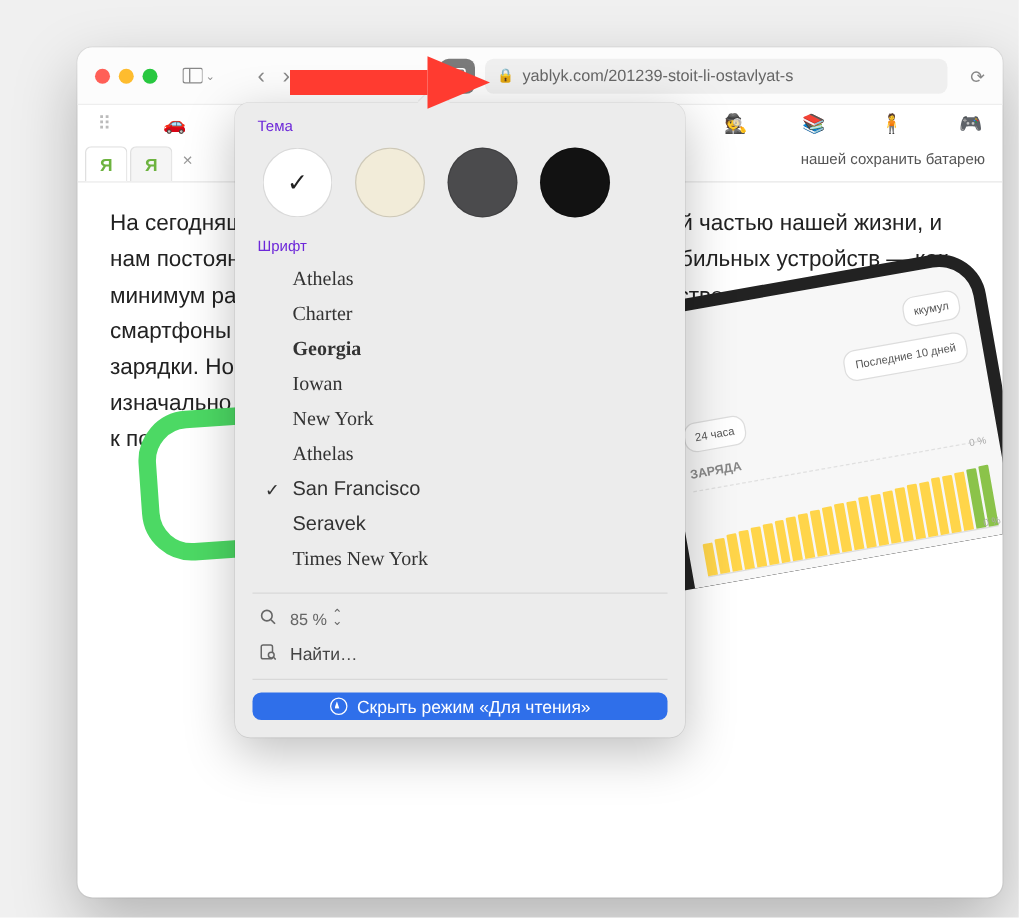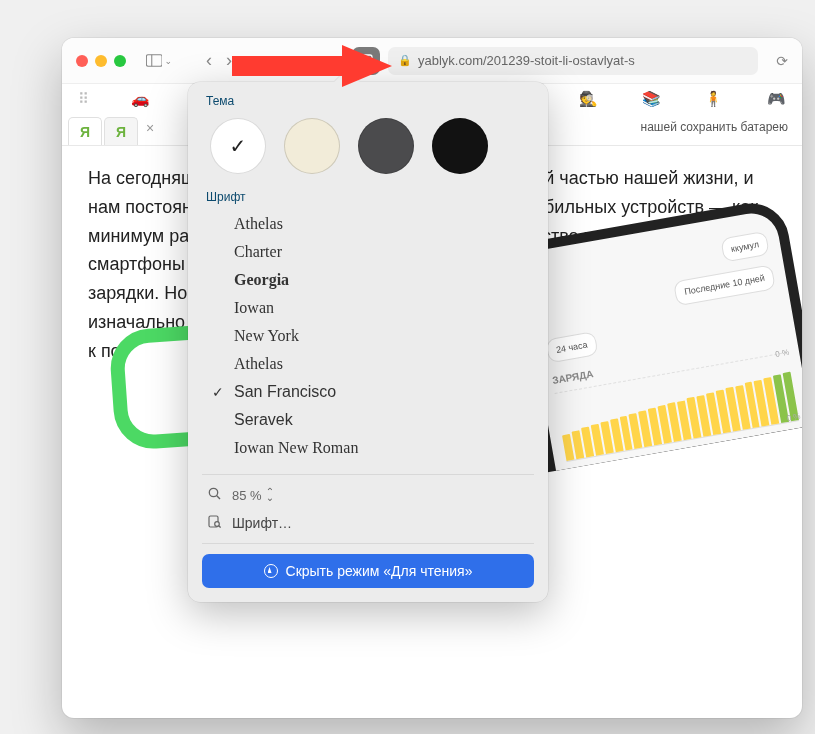--- a/index.html
+++ b/index.html
@@ -178,21 +178,21 @@
     content:"";
     position:absolute;
     top:-9px; left: 150px;
     width:18px; height:18px;
     background:#ececec;
     transform: rotate(45deg);
     border-top-left-radius:3px;
     box-shadow: -1px -1px 0 rgba(0,0,0,0.06);
   }
   .section-label {
-    font-size: 12px; color:#0c4a6e;
+    font-size: 12px; color:#6d28d9;
     padding: 12px 18px 6px;
   }
   .themes { display:flex; gap:18px; padding: 4px 22px 14px; }
   .theme-sw {
     width: 56px; height:56px; border-radius:50%;
     display:flex; align-items:center; justify-content:center;
     cursor:pointer;
     box-shadow: inset 0 0 0 1px rgba(0,0,0,0.15);
   }
   .theme-sw.white { background:#fff; }
@@ -230,21 +230,21 @@
     gap: 10px;
   }
   .row-item .ricon { width:16px; text-align:center; color:#666; font-size:13px;}
   .row-item .grow { flex:1; }
   .row-item .pct { color:#666; font-size:13px; display:flex; align-items:center; gap:4px;}
   .hide-reader {
     margin: 10px 14px 0;
     background: #2f6fea;
     color:#fff;
     border-radius: 7px;
-    height: 34px;
+    height: 22px;
     display:flex; align-items:center; justify-content:center;
     gap: 8px;
     font-size: 14px;
     cursor:pointer;
   }
   .compass { width:14px; height:14px; border:1.6px solid #fff; border-radius:50%; position:relative; display:inline-block;}
   .compass::after { content:""; position:absolute; left:3px; top:2px; width:4px; height:6px; background:#fff; clip-path: polygon(50% 0, 100% 100%, 0 100%); }
 </style>
 </head>
 <body>
@@ -384,21 +384,21 @@
         <span>Athelas</span>
       </div>
     <div class="font-item f-sf">
         <span class="tick">✓</span>
         <span>San Francisco</span>
       </div>
     <div class="font-item f-seravek">
         <span>Seravek</span>
       </div>
     <div class="font-item f-tnr">
-        <span>Iowan New Roman</span>
+        <span>Times New York</span>
       </div>
   </div>
   <div class="divider"></div>
   <div class="row-item">
     <span class="ricon">
       <svg width="13" height="13" viewBox="0 0 13 13">
           <circle cx="5.5" cy="5.5" r="4.2" fill="none" stroke="#666" stroke-width="1.3"></circle>
           <line x1="8.8" y1="8.8" x2="12" y2="12" stroke="#666" stroke-width="1.4"></line>
         </svg>
     </span>
@@ -408,21 +408,21 @@
       </span>
   </div>
   <div class="row-item">
     <span class="ricon">
       <svg width="13" height="13" viewBox="0 0 13 13">
           <rect x="1" y="1" width="9" height="11" rx="1.5" fill="none" stroke="#666" stroke-width="1.2"></rect>
           <circle cx="9" cy="9" r="2.3" fill="#ececec" stroke="#666" stroke-width="1.2"></circle>
           <line x1="10.8" y1="10.8" x2="12.6" y2="12.6" stroke="#666" stroke-width="1.3"></line>
         </svg>
     </span>
-    <span class="grow">Шрифт…</span>
+    <span class="grow">Найти…</span>
   </div>
   <div class="divider"></div>
   <div class="hide-reader">
     <span class="compass"></span>
     <span>Скрыть режим «Для чтения»</span>
   </div>
 </div>
 
 <svg class="arrow" viewBox="0 0 160 50">
   <rect x="0" y="15" width="110" height="20" fill="#ff3b30"></rect>

